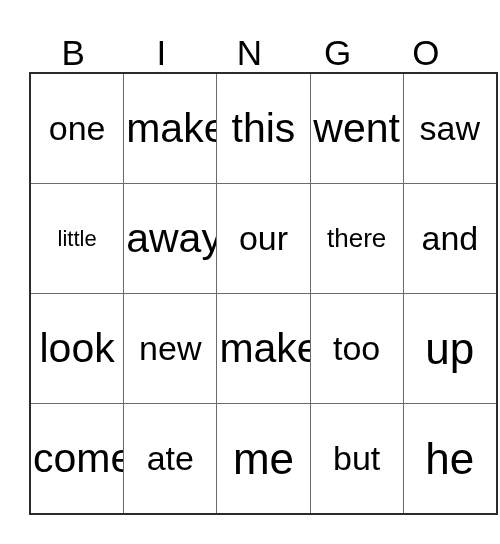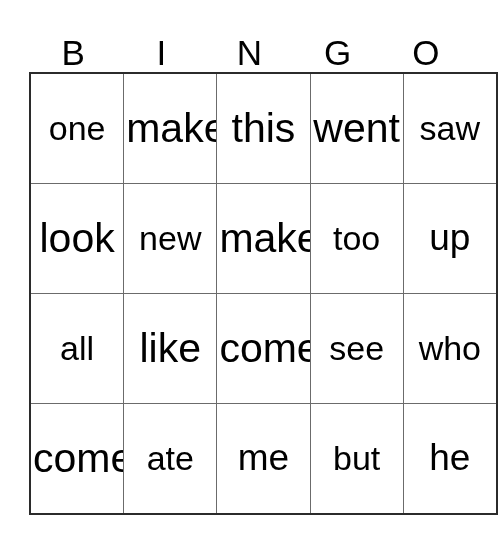--- a/index.html
+++ b/index.html
@@ -62,21 +62,21 @@
     overflow: hidden;
   }
   .cell-word {
     display: block;
     white-space: nowrap;
     line-height: 1.05;
     font-weight: 400;
     color: #000000;
   }
   
-  .len-2 { font-size: 37px; text-align: center; }
+  .len-2 { font-size: 44px; text-align: center; }
   .len-3 { font-size: 34px; }
   .len-4 { font-size: 41px; }
   .len-5 { font-size: 26px; }
   .len-6 { font-size: 22px; }
 </style>
 </head>
 <body>
 
 <div id="bingo-card">
 
@@ -102,50 +102,50 @@
           </td>
         <td>
             <span class="cell-word len-4">went</span>
           </td>
         <td>
             <span class="cell-word len-3">saw</span>
           </td>
       </tr>
       <tr>
         <td>
+            <span class="cell-word len-6">little</span>
+          </td>
+        <td>
+            <span class="cell-word len-4">away</span>
+          </td>
+        <td>
+            <span class="cell-word len-3">our</span>
+          </td>
+        <td>
+            <span class="cell-word len-5">there</span>
+          </td>
+        <td>
+            <span class="cell-word len-3">and</span>
+          </td>
+      </tr>
+      <tr>
+        <td>
             <span class="cell-word len-4">look</span>
           </td>
         <td>
             <span class="cell-word len-3">new</span>
           </td>
         <td>
             <span class="cell-word len-4">make</span>
           </td>
         <td>
             <span class="cell-word len-3">too</span>
           </td>
         <td>
             <span class="cell-word len-2">up</span>
-          </td>
-      </tr>
-      <tr>
-        <td>
-            <span class="cell-word len-3">all</span>
-          </td>
-        <td>
-            <span class="cell-word len-4">like</span>
-          </td>
-        <td>
-            <span class="cell-word len-4">come</span>
-          </td>
-        <td>
-            <span class="cell-word len-3">see</span>
-          </td>
-        <td>
-            <span class="cell-word len-3">who</span>
           </td>
       </tr>
       <tr>
         <td>
             <span class="cell-word len-4">come</span>
           </td>
         <td>
             <span class="cell-word len-3">ate</span>
           </td>
         <td>

